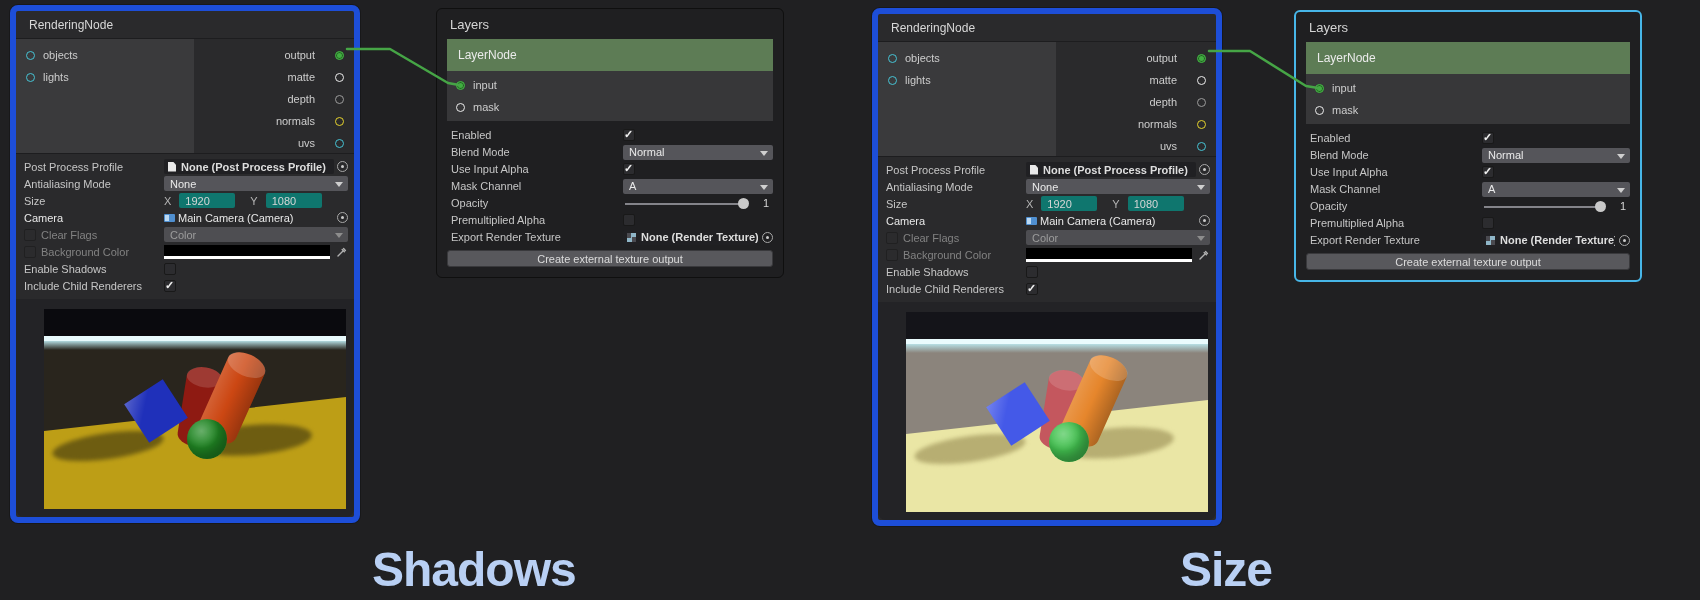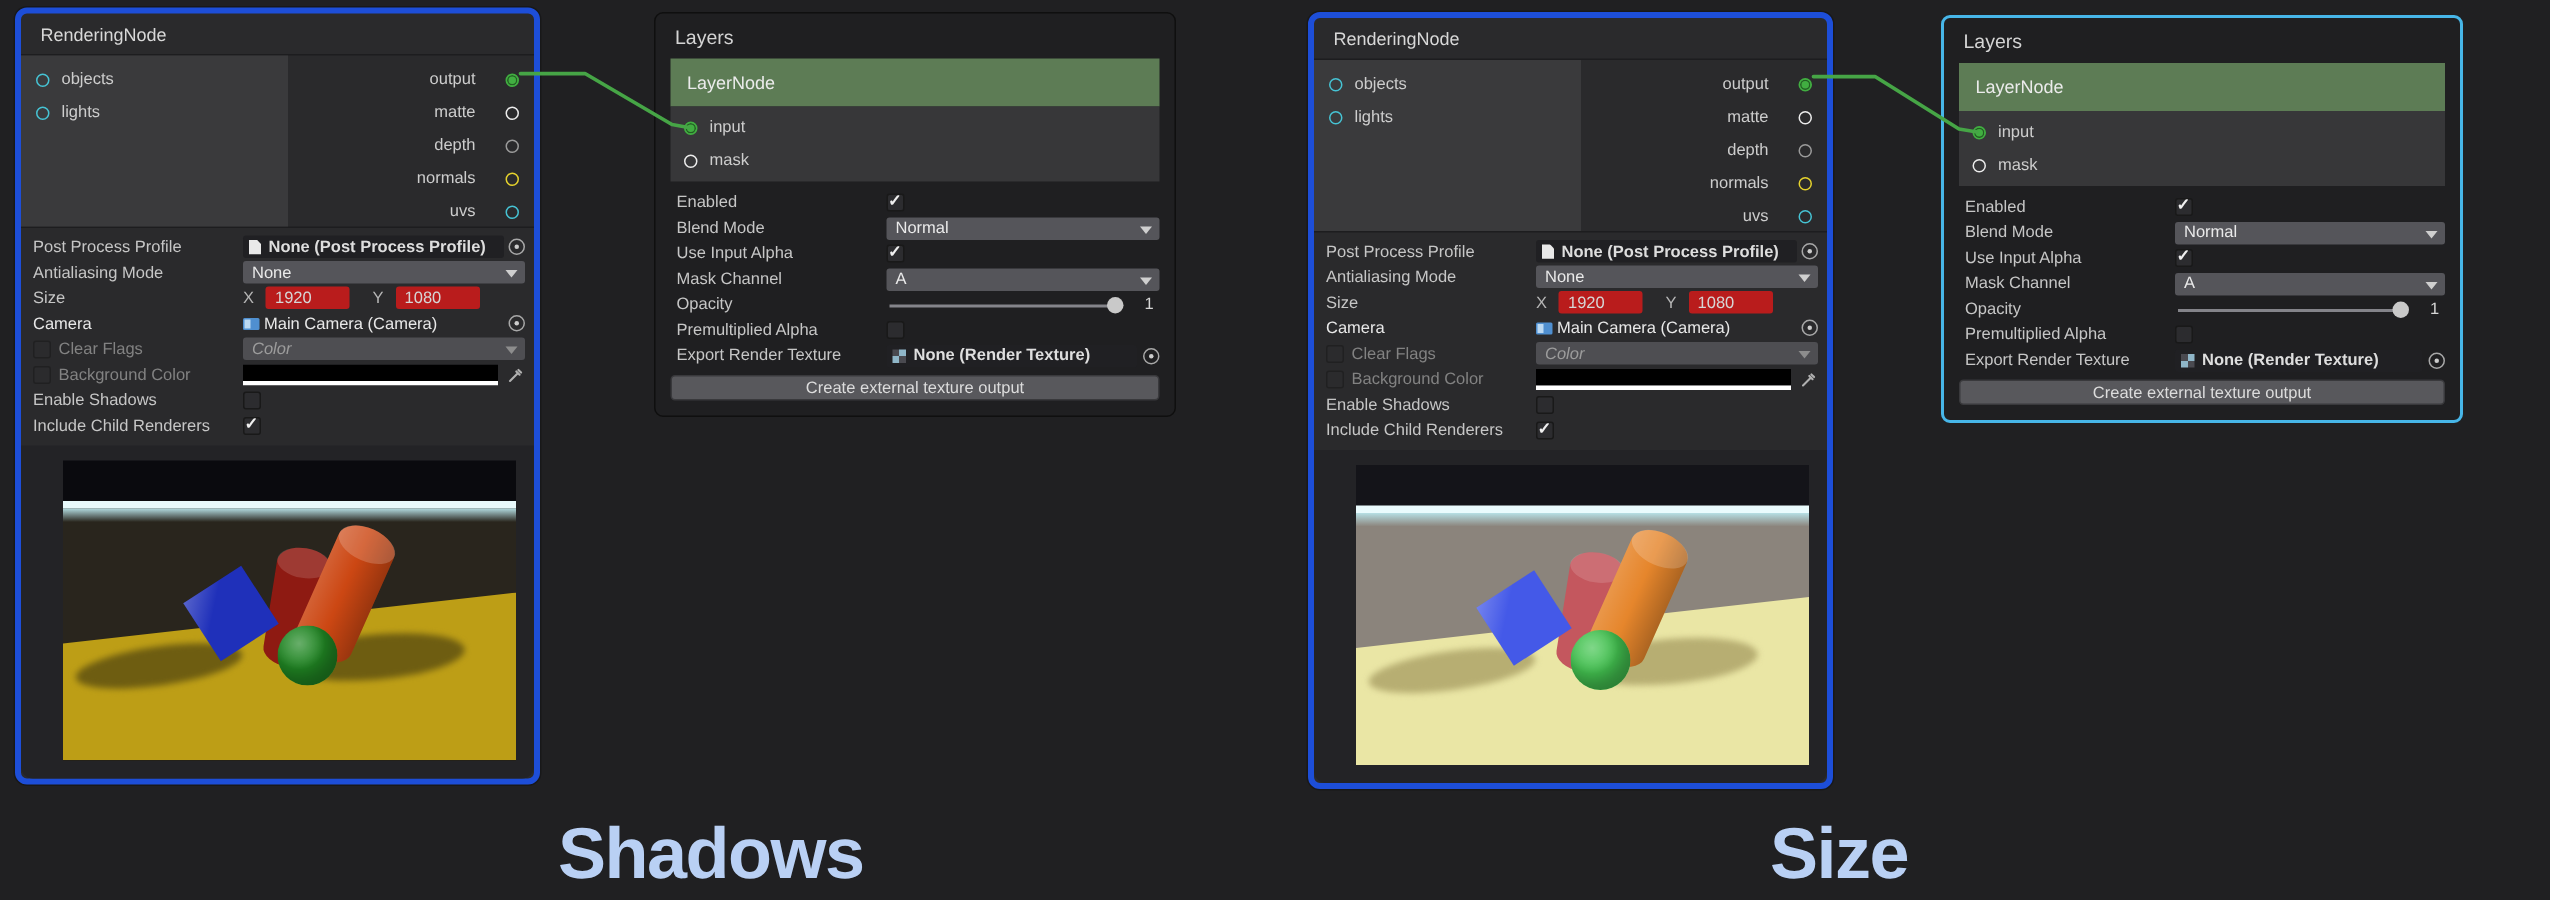--- a/index.html
+++ b/index.html
@@ -1,21 +1,21 @@
 <!DOCTYPE html>
 <html><head>
 <meta charset="utf-8">
 <style>
   html,body{margin:0;padding:0;width:1700px;height:600px;overflow:hidden;
     font-family:"Liberation Sans",sans-serif;background:#202022;position:relative;}
   *{box-sizing:border-box;}
 
   
   .rn-panel{position:absolute;width:350px;height:518px;background:#2a2a2c;
-    border:4px solid #1d4ed8;border-radius:8px;box-shadow:0 0 0 1px rgba(0,0,0,.25);}
+    border:6px solid #1d4ed8;border-radius:8px;box-shadow:0 0 0 1px rgba(0,0,0,.25);}
   .rn-title{height:28px;display:flex;align-items:center;padding:0 13px;font-size:12px;
     color:#d8d8d8;border-bottom:1px solid #1d1d1f;}
   .rn-ports{position:relative;height:115px;border-bottom:1px solid #1d1d1f;}
   .rn-ports-left{position:absolute;left:0;top:0;bottom:0;width:178px;background:#3a3a3c;padding-top:5px;}
   .rn-ports-right{position:absolute;left:178px;right:0;top:0;bottom:0;padding-top:5px;}
   .port-row{height:22px;display:flex;align-items:center;gap:8px;padding:0 10px;font-size:11px;color:#cdcdcd;}
   .port-row.out{justify-content:flex-end;gap:20px;}
   .pc{width:9px;height:9px;border-radius:50%;border:1.5px solid var(--pc,#999);flex:0 0 auto;}
   .pc.filled{background:var(--pc,#41ae41);box-shadow:inset 0 0 0 1px rgba(0,0,0,.45);}
   .rn-props{padding:4px 6px 0 6px;}
@@ -23,23 +23,23 @@
   .plabel{flex:0 0 142px;display:flex;align-items:center;gap:5px;padding-left:2px;white-space:nowrap;}
   .pvalue{flex:1;display:flex;align-items:center;gap:3px;min-width:0;}
   .bold{font-weight:normal;color:#e8e8e8;}
   .dim-label{color:#828282;}
   .objfield{flex:1;height:15px;background:#202023;border-radius:2px;display:flex;align-items:center;
     gap:5px;padding:0 4px;color:#dedede;white-space:nowrap;overflow:hidden;font-weight:bold;}
   .dd{flex:1;height:15px;background:#55555a;border-radius:2px;display:flex;align-items:center;
     padding:0 6px;color:#eaeaea;position:relative;white-space:nowrap;}
   .dd::after{content:"";position:absolute;right:5px;top:6px;width:0;height:0;
     border:4px solid transparent;border-top:5px solid #cfcfcf;}
-  .dd.dim{color:#9c9c9c;background:#4e4e52;font-style:italic;}
+  .dd.dim{color:#9c9c9c;background:#4e4e52;}
   .dd.dim::after{border-top-color:#8d8d8d;}
-  .numfield{width:56px;height:15px;background:#b91c1c;border-radius:2px;display:flex;
+  .numfield{width:56px;height:15px;background:#0f766e;border-radius:2px;display:flex;
     align-items:center;padding:0 6px;color:#d6d6d6;margin-right:12px;}
   .axis{color:#b5b5b5;margin-right:5px;}
   .cb{width:12px;height:12px;background:#2c2c2f;border:1px solid #191919;border-radius:2px;
     position:relative;flex:0 0 auto;}
   .cb.checked::after{content:"✓";position:absolute;left:0;top:-2px;font-size:11px;line-height:13px;
     color:#f0f0f0;font-weight:bold;}
   .cb.dis{opacity:.55;}
   .tgt{width:11px;height:11px;border-radius:50%;position:relative;flex:0 0 auto;margin-left:auto;}
   .tgt::before{content:"";position:absolute;inset:0;border:1px solid #a8a8a8;border-radius:50%;}
   .tgt::after{content:"";position:absolute;left:4px;top:4px;width:3px;height:3px;background:#cccccc;border-radius:50%;}
@@ -87,21 +87,21 @@
   
   .ly-panel{position:absolute;width:348px;background:#1f1f21;border:1px solid #0f0f0f;
     border-radius:6px;padding-bottom:10px;}
   .ly-panel.selected{border:2px solid var(--sel,#47b6e8);}
   .ly-title{height:30px;display:flex;align-items:center;padding:0 13px;font-size:13px;color:#d4d4d4;}
   .ly-node-bar{margin:0 10px;height:32px;background:#5d7c55;display:flex;align-items:center;
     padding:11px 11px;font-size:12px;color:#ebebeb;}
   .ly-ports{margin:0 10px;background:#373739;padding:3px 0;}
   .ly-port-row{height:22px;display:flex;align-items:center;gap:8px;padding:0 9px;font-size:11px;color:#cdcdcd;}
   .ly-rows{padding:6px 10px 0 14px;}
-  .lrow{height:16px;display:flex;align-items:center;font-size:11px;color:#c6c6c6;margin-bottom:1px;}
+  .lrow{height:16px;display:flex;align-items:center;font-size:11px;color:#c6c6c6;margin-bottom:1px;gap:32px;}
   .llabel{flex:0 0 140px;white-space:nowrap;}
   .lvalue{flex:1;display:flex;align-items:center;gap:4px;min-width:0;}
   .slider{flex:1;height:15px;position:relative;}
   .slider .track{position:absolute;left:2px;right:16px;top:7px;height:2px;background:#84848a;}
   .slider .knob{position:absolute;right:10px;top:2px;width:11px;height:11px;border-radius:50%;background:#c9c9c9;}
   .slider-val{width:10px;color:#d6d6d6;}
   .ly-btn{margin:5px 10px 0 10px;height:17px;background:#58585c;border:1px solid #39393c;border-radius:3px;
     display:flex;align-items:center;justify-content:center;font-size:11px;color:#dcdcdc;}
 
   

